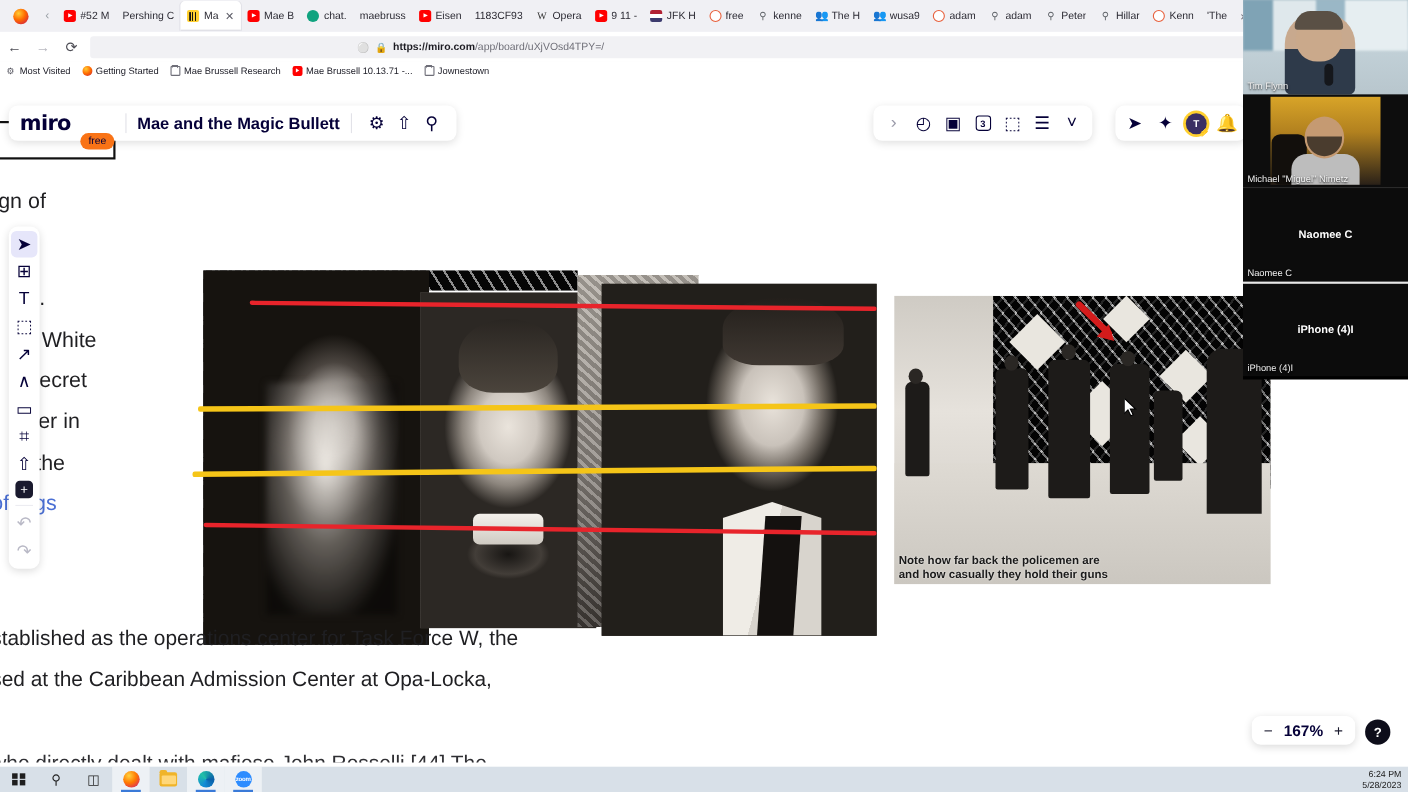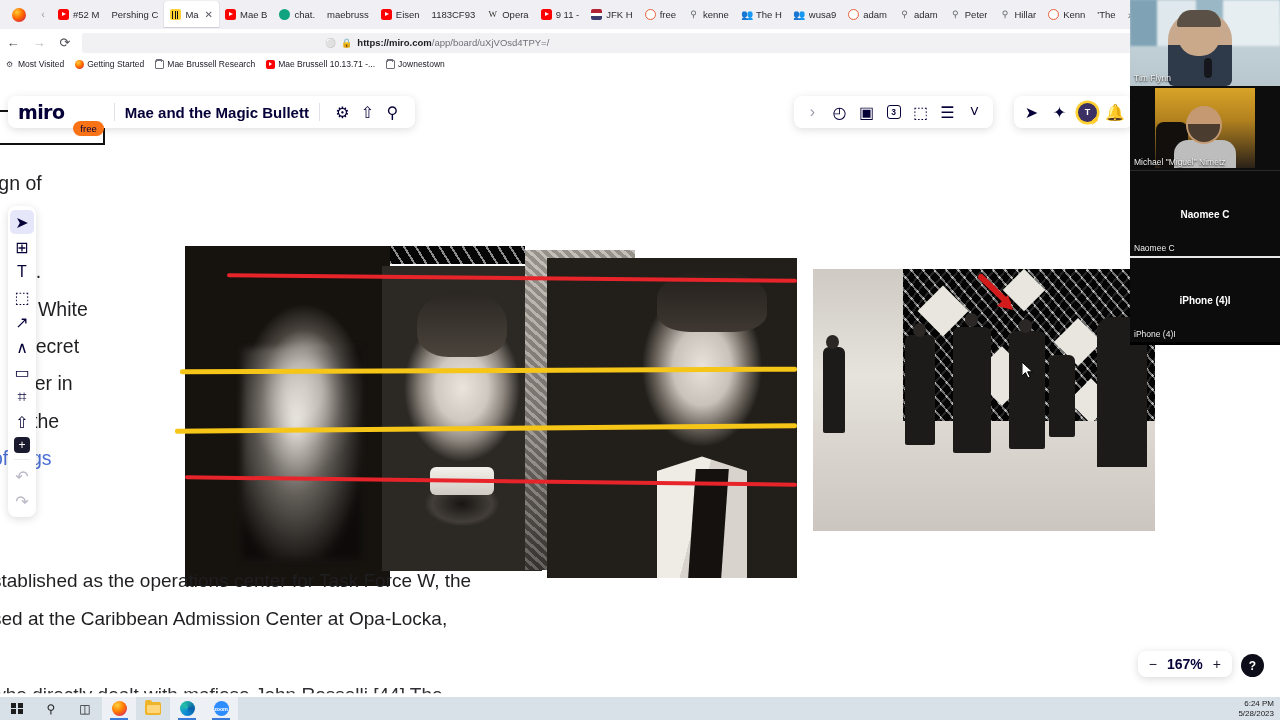--- a/index.html
+++ b/index.html
@@ -415,20 +415,24 @@
           <div class="pr-head" style="left:152px; top:44px;"></div>
           <div class="pr-fig" style="left:196px; top:62px; width:36px; height:118px;"></div>
           <div class="pr-head" style="left:206px; top:50px;"></div>
           <div class="pr-fig" style="left:236px; top:86px; width:26px; height:82px;"></div>
           <div class="pr-fig" style="left:284px; top:48px; width:50px; height:150px; border-radius:14px 14px 0 0;"></div>
           <svg class="red-arrow" style="position:absolute; left:162px; top:3px;" viewBox="0 0 45 42">
             <line x1="6" y1="5" x2="33" y2="31" stroke="#d41b1b" stroke-width="6" stroke-linecap="round"></line>
             <polygon points="38,38 22,34 33,23" fill="#d41b1b"></polygon>
           </svg>
         </div>
+        <div class="pr-cap" style="position:absolute; left:817px; top:432px;">
+          <div>Note how far back the policemen are</div>
+          <div>and how casually they hold their guns</div>
+        </div>
 
         <div class="ctext" style="left:-8px; top:498px; font-size:19px;">stablished as the operations center for Task Force W, the</div>
         <div class="ctext" style="left:-8px; top:536px; font-size:19px;"><span>sed at the Caribbean Admission Center at </span><span class="link">Opa-Locka,</span></div>
         <div class="ctext" style="left:-8px; top:612px; font-size:19px; color:#2f2f33; clip-path:inset(0 0 58% 0);">who directly dealt with mafioso John Rosselli.[44] The</div>
 
         <div class="thin-scroll"></div>
       </div>
 
       <div class="miro-topbar">
         <div class="tb-group tb-left">

